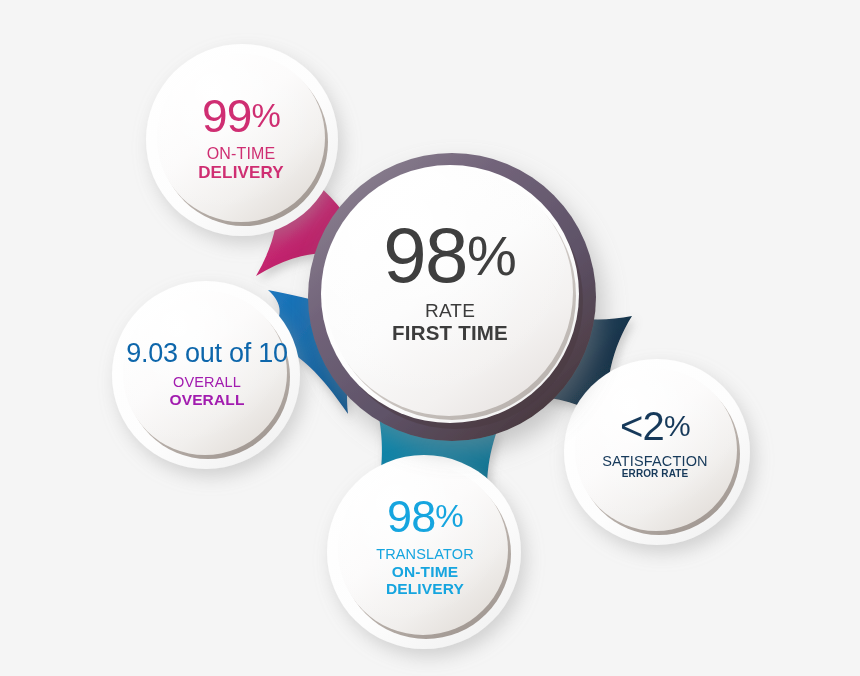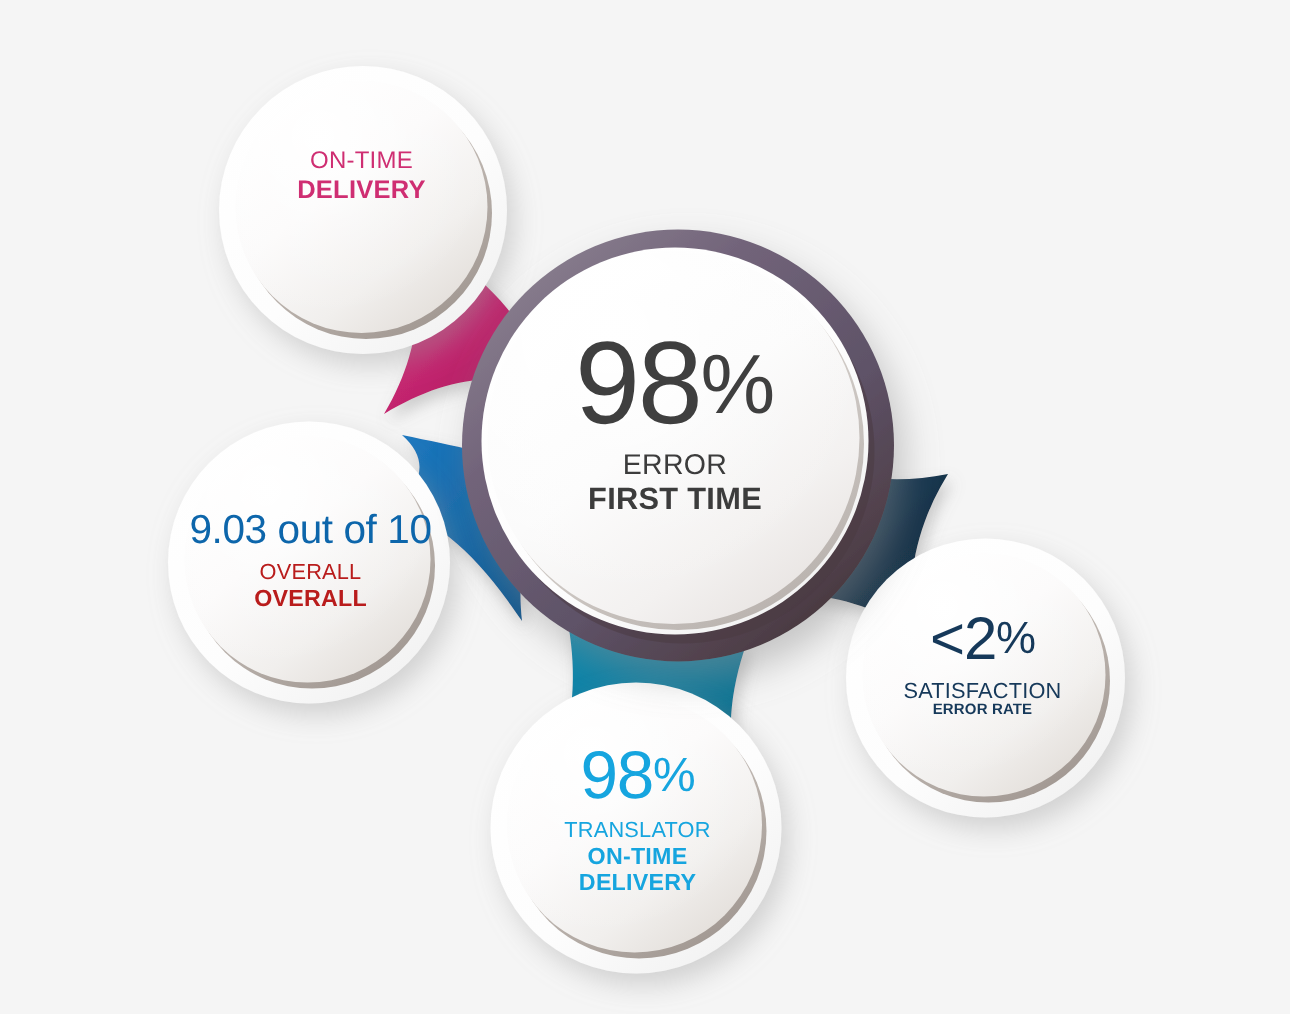--- a/index.html
+++ b/index.html
@@ -65,21 +65,21 @@
   
   #c1-label { left: 151px; top: 93px; width: 180px; }
   #c1-label .big { font-size: 46px; color: #cf2e72; }
   #c1-label .pct { font-size: 33px; vertical-align: 5px; }
   #c1-label .sub { font-size: 16px; color: #cf2e72; margin-top: 7px; }
   #c1-label .sub.bold { font-size: 17px; margin-top: 2px; }
 
   
   #c2-label { left: 117px; top: 340px; width: 180px; }
   #c2-label .big { font-size: 27px; color: #0d66ab; letter-spacing: -0.01em; }
-  #c2-label .sub { font-size: 14.5px; color: #b91c1c; margin-top: 8px; }
+  #c2-label .sub { font-size: 14.5px; color: #a21caf; margin-top: 8px; }
   #c2-label .sub.bold { font-size: 15.5px; margin-top: 2px; }
 
   
   #c3-label { left: 335px; top: 494px; width: 180px; }
   #c3-label .big { font-size: 45px; color: #16a5df; }
   #c3-label .pct { font-size: 32px; vertical-align: 5px; }
   #c3-label .sub { font-size: 14.5px; color: #16a5df; margin-top: 8px; }
   #c3-label .sub.bold { font-size: 15.5px; margin-top: 2px; }
 
   
@@ -232,25 +232,26 @@
       <circle cx="450" cy="294" r="129" fill="url(#rimGrad)"></circle>
       <circle cx="452" cy="296" r="124" fill="url(#edgeGrad)" opacity="0.6"></circle>
 
       <circle cx="449" cy="292" r="124" fill="url(#faceGradCenter)"></circle>
       <circle cx="449" cy="292" r="124" fill="url(#gloss)"></circle>
     </g>
   </svg>
 
   <div class="label-block" id="center-label">
     <div class="big"><span>98</span><span class="pct">%</span></div>
-    <div class="sub">ERROR</div>
+    <div class="sub">RATE</div>
     <div class="sub bold">FIRST TIME</div>
   </div>
 
   <div class="label-block" id="c1-label">
+    <div class="big"><span>99</span><span class="pct">%</span></div>
     <div class="sub">ON-TIME</div>
     <div class="sub bold">DELIVERY</div>
   </div>
 
   <div class="label-block" id="c2-label">
     <div class="big"><span>9.03 out of 10</span><span class="pct"></span></div>
     <div class="sub">OVERALL</div>
     <div class="sub bold">OVERALL</div>
   </div>
 

